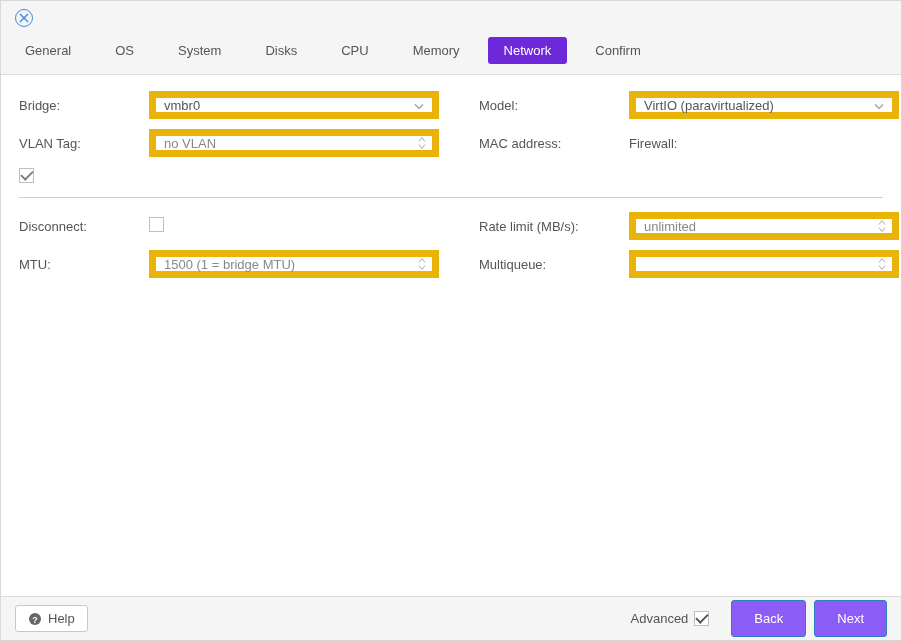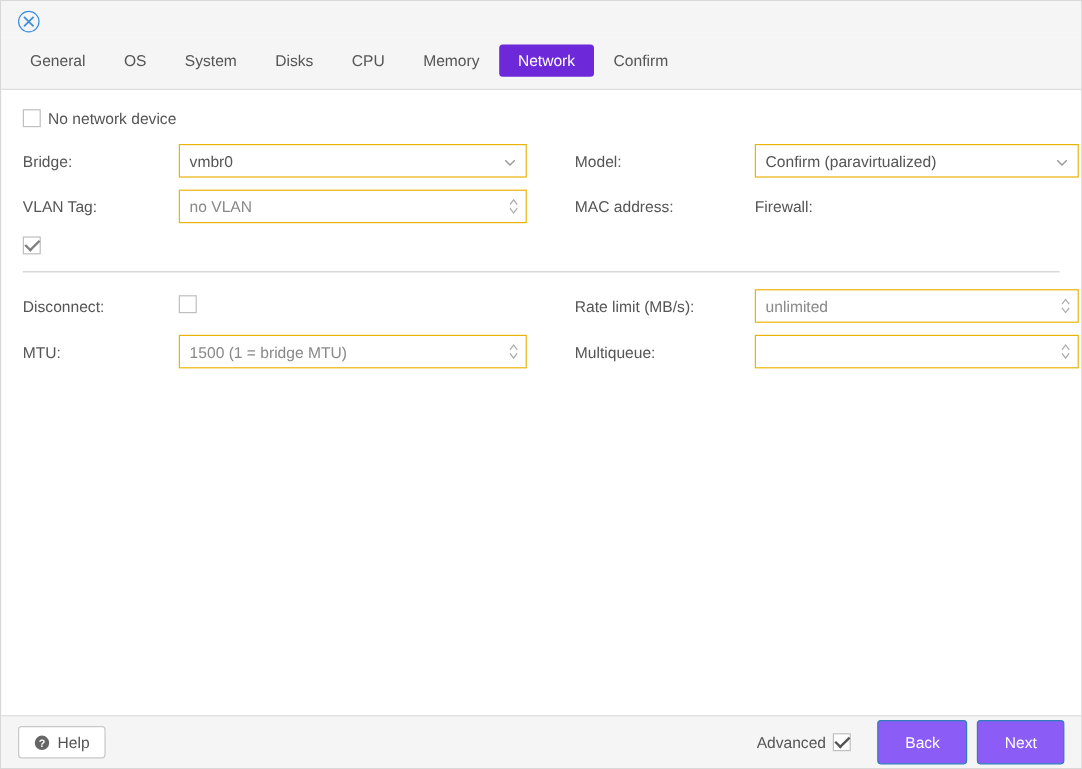--- a/index.html
+++ b/index.html
@@ -32,21 +32,21 @@
   border-radius: 50%;
   position: relative;
   cursor: pointer;
   display: flex;
   align-items: center;
   justify-content: center;
 }
 .close-btn svg { width: 10px; height: 10px; }
 .tabbar {
   display: flex;
-  gap: 0;
+  gap: 12px;
   padding: 6px 8px 10px 8px;
   background: #f5f5f5;
   border-bottom: 1px solid #dcdcdc;
 }
 .tab {
   padding: 6px 16px;
   color: #555;
   cursor: pointer;
   border-radius: 3px;
   font-size: 13px;
@@ -90,21 +90,21 @@
 }
 .grid {
   display: grid;
   grid-template-columns: 130px 290px 40px 150px 270px;
   row-gap: 10px;
   align-items: center;
 }
 .label { color: #555; }
 .field {
   height: 28px;
-  border: 1px solid #eab308;
+  border: 7px solid #eab308;
   background: #fff;
   padding: 0 8px;
   color: #555;
   display: flex;
   align-items: center;
   position: relative;
 }
 .field.placeholder { color: #888; }
 .select-arrow {
   position: absolute;
@@ -188,39 +188,35 @@
   <div class="tab">System</div>
   <div class="tab">Disks</div>
   <div class="tab">CPU</div>
   <div class="tab">Memory</div>
   <div class="tab active">Network</div>
   <div class="tab">Confirm</div>
 </div>
 
 <div class="content">
 
-  <div class="row-top">
-    <span class="checkbox"></span>
-    <span>No network device</span>
-  </div>
 
   <div class="grid">
     <div class="label">Bridge:</div>
     <div class="field">
       <span>vmbr0</span>
       <span class="select-arrow">
         <svg width="10" height="6" viewBox="0 0 10 6">
             <path d="M1 1 L5 5 L9 1" stroke="#999" stroke-width="1.2" fill="none"></path>
           </svg>
       </span>
     </div>
     <div></div>
     <div class="label">Model:</div>
     <div class="field">
-      <span>Confirm (paravirtualized)</span>
+      <span>VirtIO (paravirtualized)</span>
       <span class="select-arrow">
         <svg width="10" height="6" viewBox="0 0 10 6">
             <path d="M1 1 L5 5 L9 1" stroke="#999" stroke-width="1.2" fill="none"></path>
           </svg>
       </span>
     </div>
 
     <div class="label">VLAN Tag:</div>
     <div class="field placeholder">
       <span>no VLAN</span>

